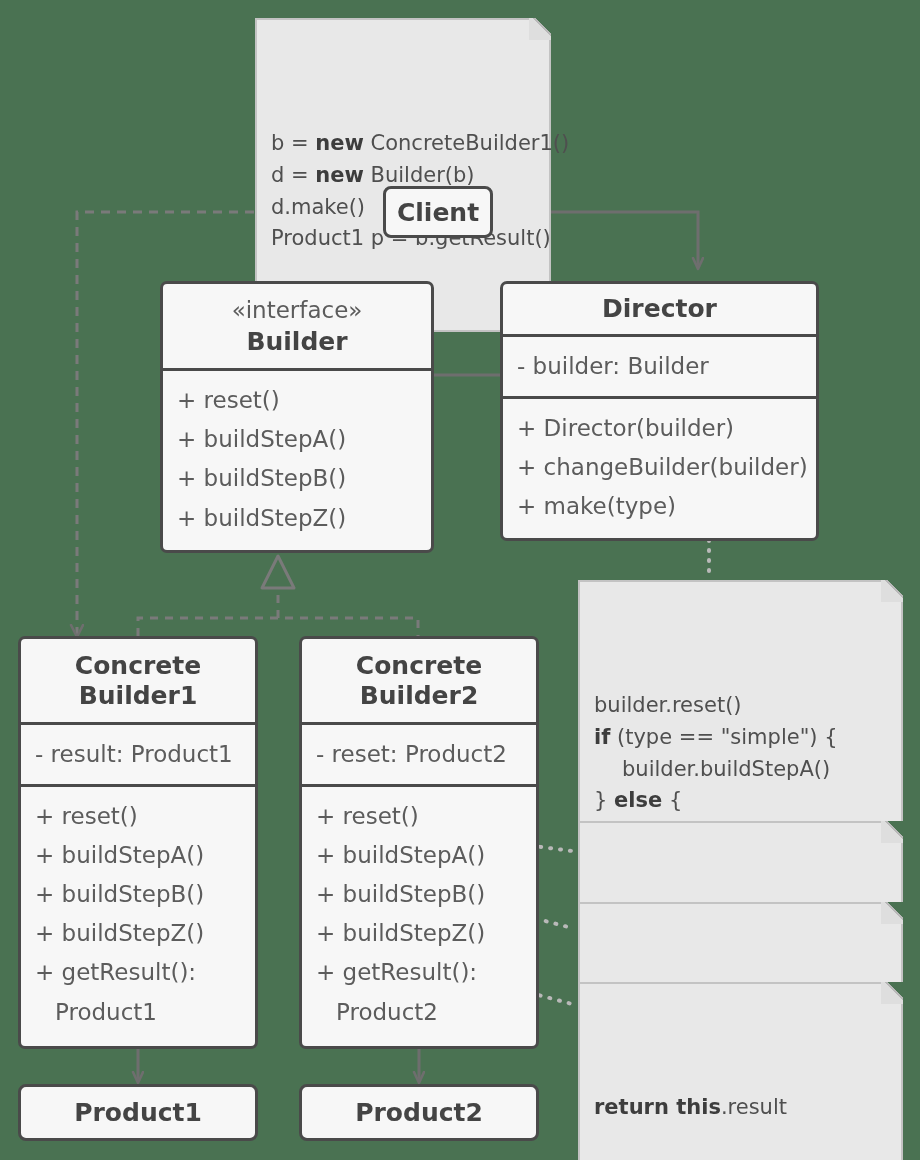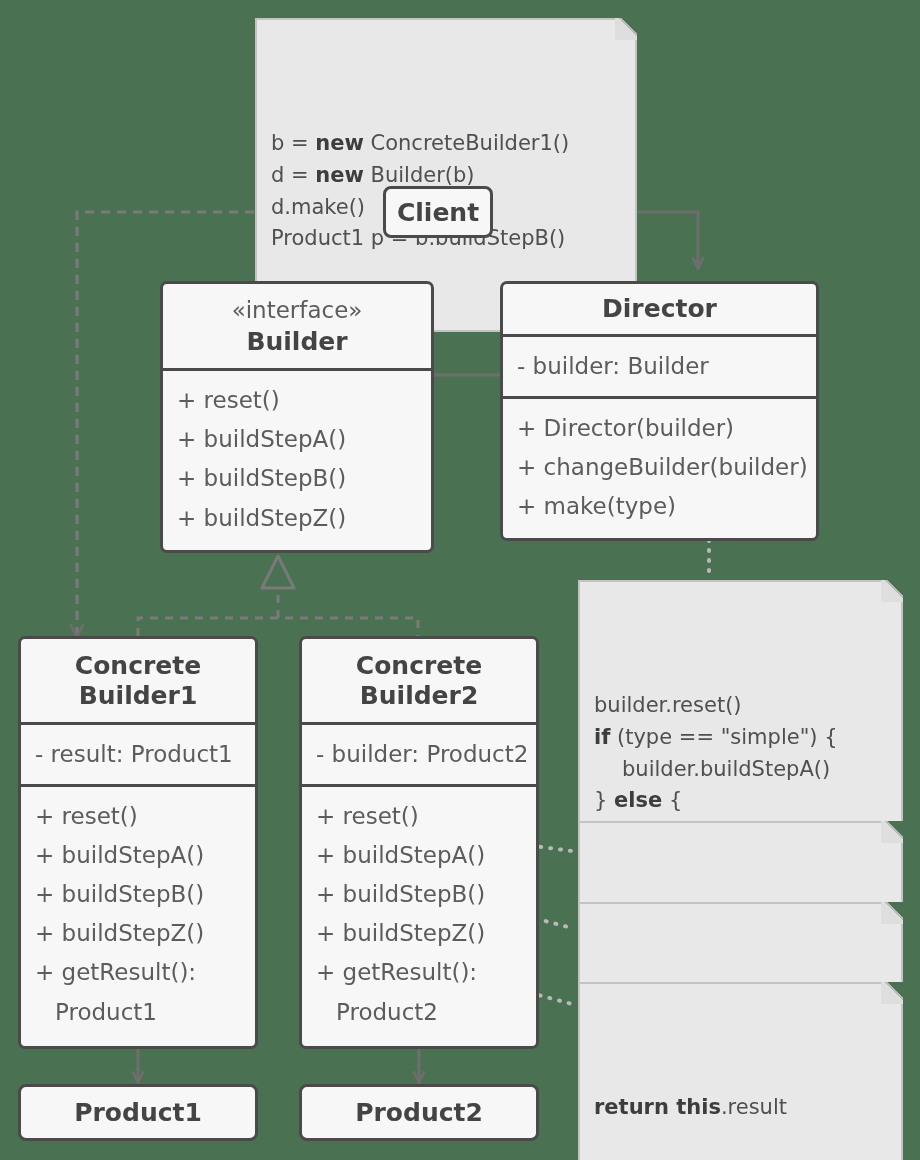--- a/index.html
+++ b/index.html
@@ -164,23 +164,23 @@
       <circle cx="497" cy="906" r="7.5" fill="none" stroke="#b4b4b4" stroke-width="4"></circle>
       <path d="M507,911 L572,928" fill="none" stroke="#b9b9b9" stroke-width="4" stroke-dasharray="1,9" stroke-linecap="round"></path>
     </g>
 
     <g>
       <circle cx="491" cy="978" r="7.5" fill="none" stroke="#b4b4b4" stroke-width="4"></circle>
       <path d="M501,985 L572,1004" fill="none" stroke="#b9b9b9" stroke-width="4" stroke-dasharray="1,9" stroke-linecap="round"></path>
     </g>
   </svg>
 
-  <div class="note" style="left:255px; top:18px; width:382px;">
-    <span class="fold"></span>
-    <div id="client-note-body"><div><span>b = </span><b>new</b><span> ConcreteBuilder1()</span></div><div><span>d = </span><b>new</b><span> Builder(b)</span></div><div><span>d.make()</span></div><div><span>Product1 p = b.buildStepB()</span></div></div>
+  <div class="note" style="left:255px; top:18px; width:296px;">
+    <span class="fold"></span>
+    <div id="client-note-body"><div><span>b = </span><b>new</b><span> ConcreteBuilder1()</span></div><div><span>d = </span><b>new</b><span> Builder(b)</span></div><div><span>d.make()</span></div><div><span>Product1 p = b.getResult()</span></div></div>
   </div>
 
   <div class="simple-box" style="left:383px; top:186px; width:110px; height:52px;">
     <span>Client</span>
   </div>
 
   <div class="uml-box" style="left:160px; top:281px; width:274px;">
     <div class="uml-sec uml-title">
       <span class="stereo">«interface»</span>
       <span class="tline">Builder</span>
@@ -228,21 +228,21 @@
         <div class="uml-row">+ getResult():<span class="cont">Product1</span></div>
       </div>
   </div>
 
   <div class="uml-box" style="left:299px; top:636px; width:240px;">
     <div class="uml-sec uml-title" id="cb2-title">
         <span class="tline">Concrete</span>
         <span class="tline">Builder2</span>
       </div>
     <div class="uml-sec" id="cb2-attrs" style="padding:10px 14px;">
-        <div class="uml-row">- builder: Product2</div>
+        <div class="uml-row">- reset: Product2</div>
       </div>
     <div class="uml-sec" id="cb2-methods" style="padding:10px 14px 14px 14px;">
         <div class="uml-row">+ reset()</div>
         <div class="uml-row">+ buildStepA()</div>
         <div class="uml-row">+ buildStepB()</div>
         <div class="uml-row">+ buildStepZ()</div>
         <div class="uml-row">+ getResult():<span class="cont">Product2</span></div>
       </div>
   </div>
 

